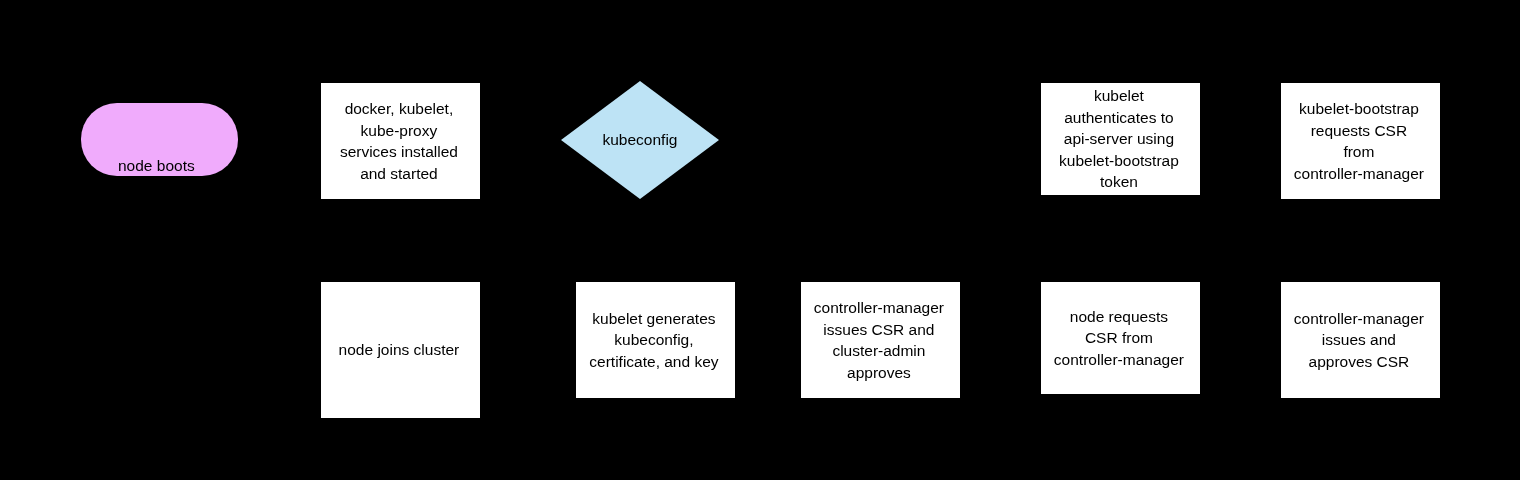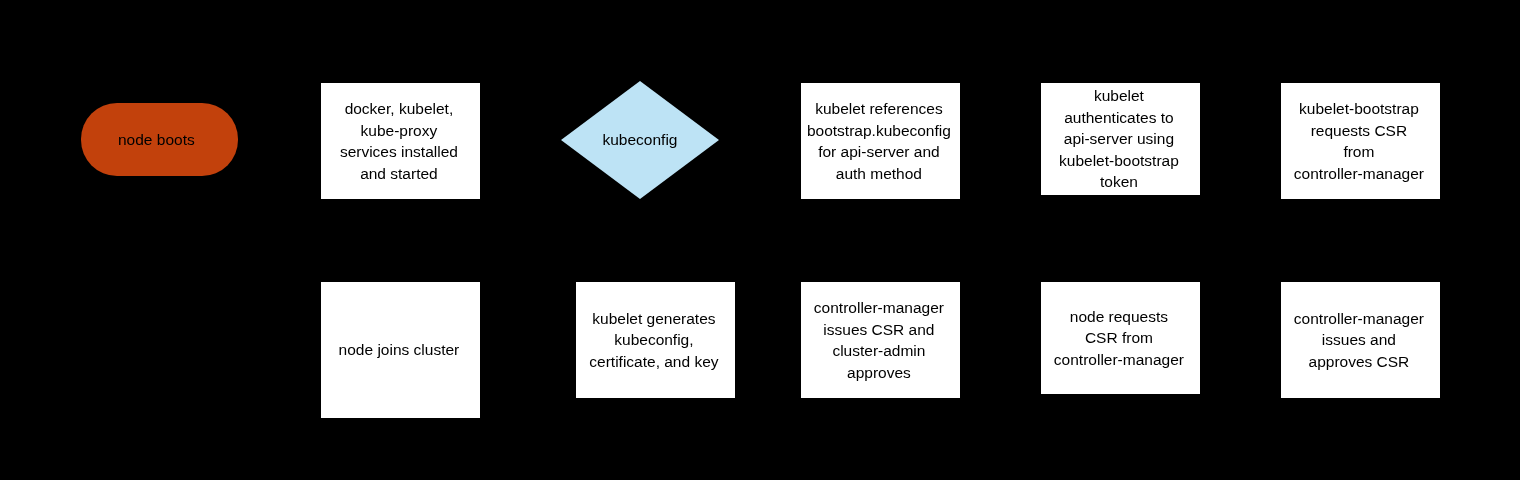--- a/index.html
+++ b/index.html
@@ -31,22 +31,23 @@
     text-align: center;
     color: #000000;
     font-size: 15.5px;
     line-height: 21.5px;
     white-space: pre-line;
   }
   .node-process {
     background: #ffffff;
   }
   .node-terminator {
-    background: #c2410c;
+    background: #f0abfc;
     border-radius: 36px;
+    align-items: flex-end;
   }
   .node-decision {
     background: transparent;
   }
   .diamond-shape {
     position: absolute;
     left: 0;
     top: 0;
     width: 100%;
     height: 100%;
@@ -75,24 +76,20 @@
 
 <div id="canvas">
     <div class="node node-terminator" style="left: 81px; top: 103px; width: 157px; height: 73px;"><span class="label-inner">node boots</span></div>
     <div class="node node-decision" style="left: 561px; top: 81px; width: 158px; height: 118px;"><svg class="diamond-shape" viewBox="0 0 158 118" preserveAspectRatio="none">
         <polygon points="79,0 158,59 79,118 0,59" fill="#bde3f5"></polygon>
       </svg><span class="label-inner">kubeconfig</span></div>
     <div class="node node-process" style="left: 321px; top: 83px; width: 159px; height: 116px;"><span class="label-inner">docker, kubelet,
 kube-proxy
 services installed
 and started</span></div>
-    <div class="node node-process" style="left: 801px; top: 83px; width: 159px; height: 116px;"><span class="label-inner">kubelet references
-bootstrap.kubeconfig
-for api-server and
-auth method</span></div>
     <div class="node node-process" style="left: 1041px; top: 83px; width: 159px; height: 112px;"><span class="label-inner">kubelet
 authenticates to
 api-server using
 kubelet-bootstrap
 token</span></div>
     <div class="node node-process" style="left: 1281px; top: 83px; width: 159px; height: 116px;"><span class="label-inner">kubelet-bootstrap
 requests CSR
 from
 controller-manager</span></div>
     <div class="node node-process" style="left: 321px; top: 282px; width: 159px; height: 136px;"><span class="label-inner">node joins cluster</span></div>

